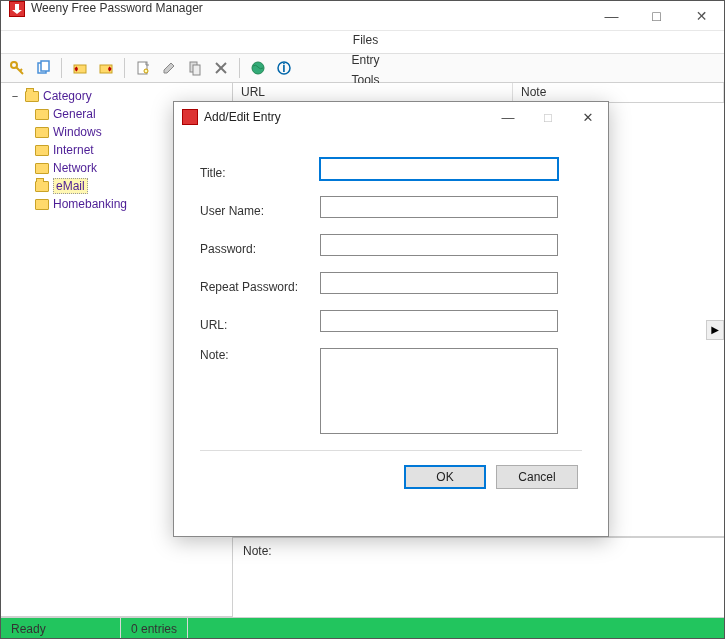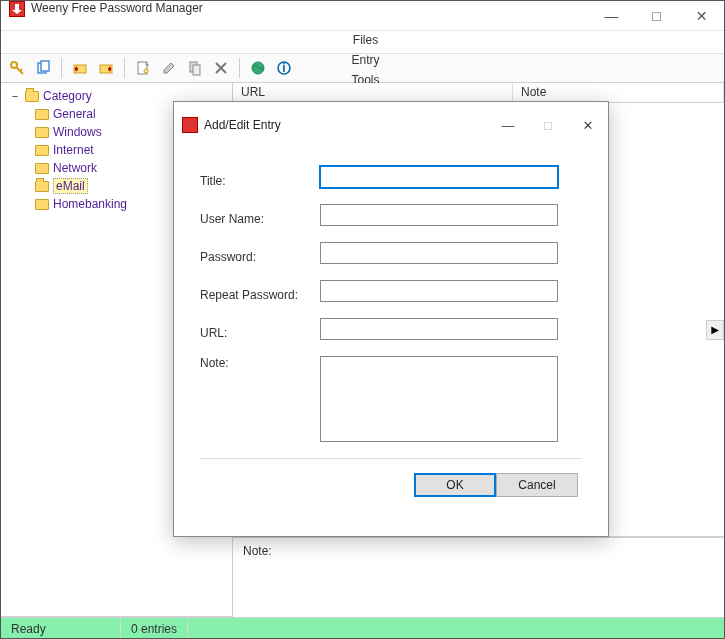--- a/index.html
+++ b/index.html
@@ -42,40 +42,40 @@
 .list-header { height: 20px; border-bottom: 1px solid #d0d0d0; display: flex; background: #fff; }
 .list-col { padding: 2px 8px; border-right: 1px solid #e0e0e0; color: #333; }
 .list-body { flex: 1; background: #fff; position: relative; border-bottom: 1px solid #d0d0d0; }
 .scroll-right { position: absolute; right: 0; top: 50%; width: 18px; height: 20px; background: #f0f0f0; border: 1px solid #ccc; display: flex; align-items: center; justify-content: center; font-size: 10px; }
 
 
 .detail { height: 80px; border-top: 1px solid #d0d0d0; padding: 6px 10px; background: #fff; }
 .detail .dlabel { color: #333; }
 
 
-.statusbar { height: 22px; border-top: 1px solid #d0d0d0; display: flex; align-items: center; background: #86efac; }
+.statusbar { height: 22px; border-top: 1px solid #d0d0d0; display: flex; align-items: center; background: #22c55e; }
 .statusbar .cell { padding: 0 10px; border-right: 1px solid #d8d8d8; height: 100%; display: flex; align-items: center; color: #333; }
 .statusbar .cell:first-child { width: 120px; }
 
 
 .dialog { position: absolute; left: 172px; top: 100px; width: 436px; height: 436px; background: #fff; border: 1px solid #888; box-shadow: 0 4px 20px rgba(0,0,0,0.25); display: flex; flex-direction: column; }
-.dialog .dlg-title { height: 30px; display: flex; align-items: center; padding-left: 8px; margin-top: 8px; }
+.dialog .dlg-title { height: 30px; display: flex; align-items: center; padding-left: 8px; }
 .dialog .dlg-title .app-icon { width: 16px; height: 16px; background: #d33; border: 1px solid #a00; margin-right: 6px; }
 .dialog .dlg-title .t { flex: 1; color: #222; }
 .dialog .dlg-title .winbtns { display: flex; height: 100%; }
 .dialog .dlg-title .winbtn { width: 40px; display: flex; align-items: center; justify-content: center; color: #444; font-size: 13px; }
 .dialog .dlg-body { flex: 1; padding: 26px 26px 10px 26px; }
 .dialog .form-row { display: flex; align-items: flex-end; margin-bottom: 16px; }
 .dialog .form-row.top { align-items: flex-start; }
 .dialog .flabel { width: 120px; color: #333; }
 .dialog input[type=text] { width: 238px; height: 22px; border: 1px solid #888; padding: 1px 3px; background: #fff; }
 .dialog input.focused { border: 1px solid #0078d7; outline: 1px solid #0078d7; }
 .dialog textarea { width: 238px; height: 86px; border: 1px solid #888; resize: none; background: #fff; }
 .dialog .sep { height: 1px; background: #ddd; margin: 8px 0 14px 0; }
-.dialog .btnrow { display: flex; justify-content: flex-end; padding-right: 4px; }
+.dialog .btnrow { display: flex; justify-content: flex-end; gap: 10px; padding-right: 4px; }
 .dialog .btn { width: 82px; height: 24px; background: #e1e1e1; border: 1px solid #adadad; display: flex; align-items: center; justify-content: center; color: #222; }
 .dialog .btn.primary { border: 2px solid #0078d7; }
 
 
 .watermark { position: absolute; left: 270px; top: 260px; color: #999; opacity: 0.45; pointer-events: none; text-align: center; }
 .watermark .wlogo { width: 90px; height: 80px; border: 8px solid #bbb; border-radius: 16px; margin: 0 auto 4px auto; position: relative; }
 .watermark .wlogo::after { content: ""; position: absolute; width: 20px; height: 20px; border: 6px solid #bbb; border-radius: 50%; top: 18px; left: 12px; }
 .watermark .wtxt { font-size: 28px; letter-spacing: 2px; }
 .watermark .wsub { font-size: 18px; margin-top: -2px; }
 </style>

